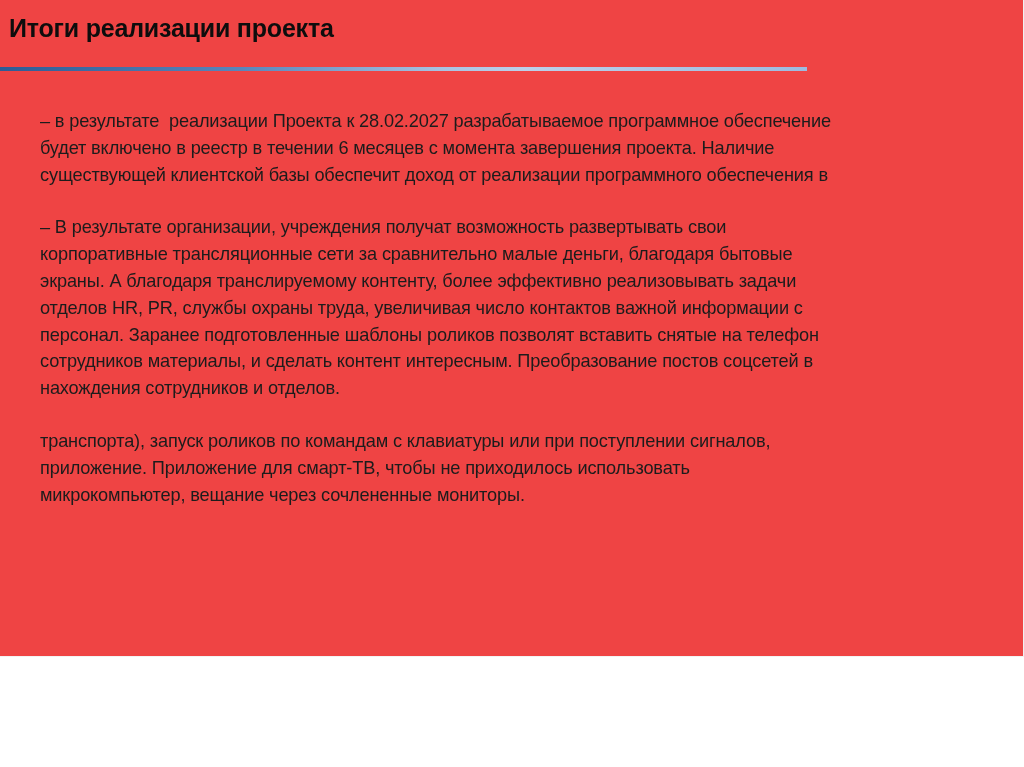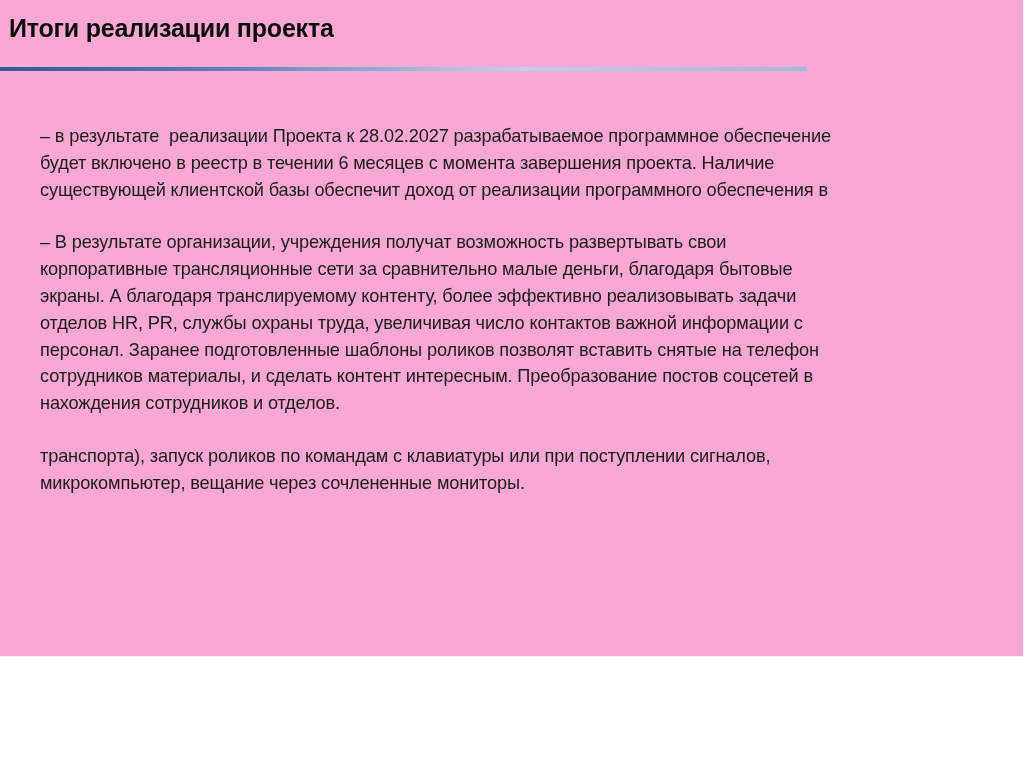--- a/index.html
+++ b/index.html
@@ -13,21 +13,21 @@
       position: relative;
       overflow: hidden;
       font-family: "Liberation Sans", "DejaVu Sans", sans-serif;
       color: #1c1c1c;
     }
     .slide {
       position: absolute;
       left: 0; top: 0;
       width: 1024px;
       height: 657px;
-      background: #f9a8d4;
+      background: #ef4444;
       border-right: 1px solid #f0f0f0;
       border-bottom: 1px solid #f3f3f3;
       box-sizing: border-box;
     }
     .title {
       position: absolute;
       left: 9px;
       top: 14px;
       font-family: "Liberation Sans", sans-serif;
       font-weight: bold;
@@ -43,21 +43,20 @@
       top: 67px;
       width: 807px;
       height: 4px;
       background: linear-gradient(to right, #2d5b95 0%, #5a86bb 30%, #a9c3e2 55%, #bcd0ea 65%, #9dbbe0 100%);
     }
     .body {
       position: absolute;
       left: 40px;
       top: 108px;
       width: 950px;
-      margin-top: 15px;
     }
     .para {
       margin: 0;
       padding: 0;
     }
     .line {
       display: block;
       white-space: pre;
       font-size: 18.2px;
       line-height: 26.8px;
@@ -87,16 +86,17 @@
       <span class="line">корпоративные трансляционные сети за сравнительно малые деньги, благодаря бытовые</span>
       <span class="line">экраны. А благодаря транслируемому контенту, более эффективно реализовывать задачи</span>
       <span class="line">отделов HR, PR, службы охраны труда, увеличивая число контактов важной информации с</span>
       <span class="line">персонал. Заранее подготовленные шаблоны роликов позволят вставить снятые на телефон</span>
       <span class="line">сотрудников материалы, и сделать контент интересным. Преобразование постов соцсетей в</span>
       <span class="line">нахождения сотрудников и отделов.</span>
     </div>
 
     <div class="para">
       <span class="line">транспорта), запуск роликов по командам с клавиатуры или при поступлении сигналов,</span>
+      <span class="line">приложение. Приложение для смарт-ТВ, чтобы не приходилось использовать</span>
       <span class="line">микрокомпьютер, вещание через сочлененные мониторы.</span>
     </div>
   </div>
 </div>
 
 </body></html>

